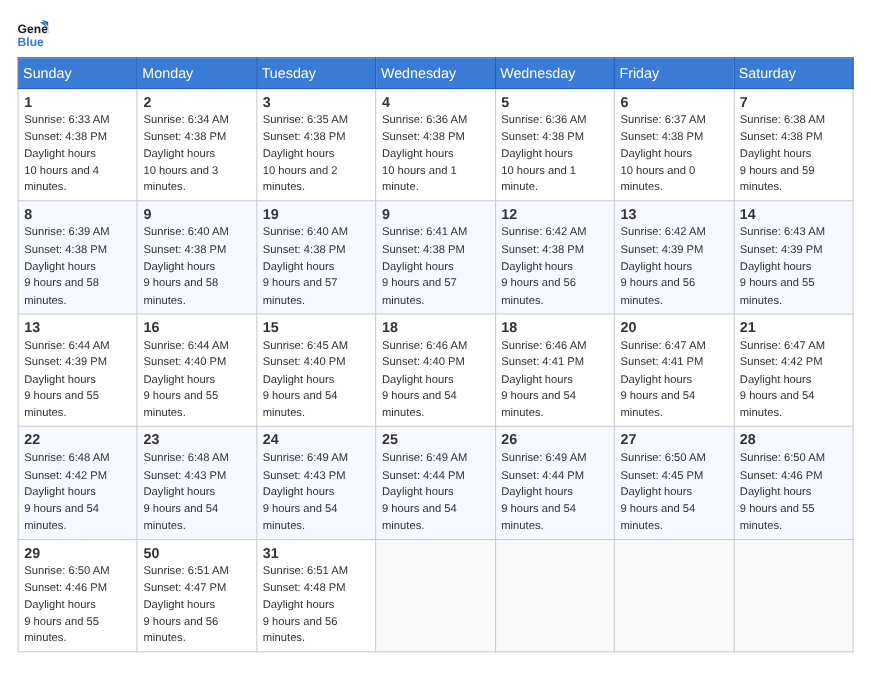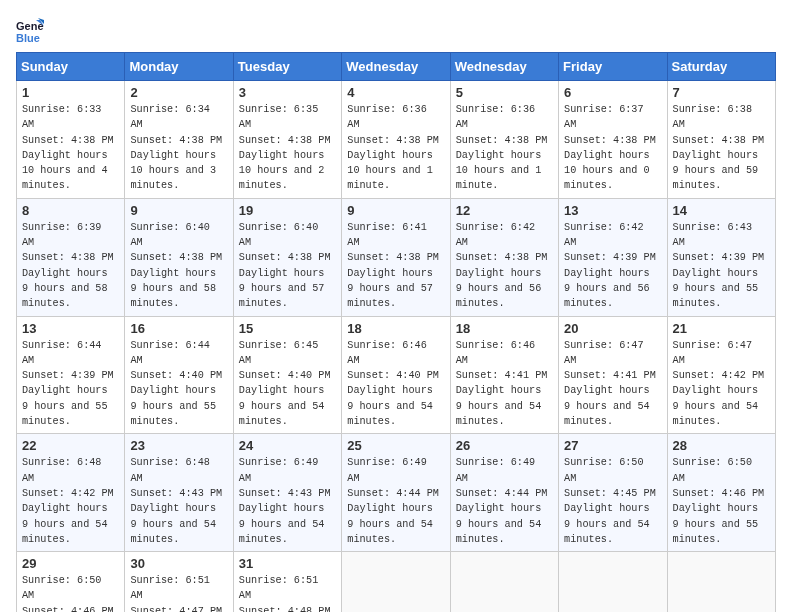--- a/index.html
+++ b/index.html
@@ -39,21 +39,21 @@
     }
     .calendar-table {
       width: 100%;
       border-collapse: collapse;
       border: 1px solid #ccc;
     }
     .calendar-table th {
       background-color: #3a7bd5;
       color: #fff;
       font-size: 13px;
-      font-weight: bold;
+      font-weight: normal;
       padding: 6px 4px;
       text-align: left;
       border: 1px solid #2a5fb5;
     }
     .calendar-table td {
       vertical-align: top;
       border: 1px solid #ccc;
       padding: 4px 5px;
       width: calc(100% / 7);
       min-height: 80px;
@@ -66,21 +66,20 @@
     }
     .day-number {
       font-size: 13px;
       font-weight: bold;
       margin-bottom: 2px;
     }
     .day-info {
       font-size: 10.2px;
       line-height: 1.5;
       color: #333;
-      font-family: Liberation Mono, monospace;
     }
     .empty-cell {
       background: #f9f9f9 !important;
     }
   </style>
 </head>
 <body>
 
 <div class="header-area">
   <div class="logo">
@@ -378,21 +377,21 @@
         <td>
         <div class="day-number">29</div>
         <div class="day-info">
           Sunrise: 6:50 AM<br>
           Sunset: 4:46 PM<br>
           Daylight hours<br>
           9 hours and 55 minutes.
         </div>
       </td>
         <td>
-        <div class="day-number">30</div>
+        <div class="day-number">50</div>
         <div class="day-info">
           Sunrise: 6:51 AM<br>
           Sunset: 4:47 PM<br>
           Daylight hours<br>
           9 hours and 56 minutes.
         </div>
       </td>
         <td>
         <div class="day-number">31</div>
         <div class="day-info">

